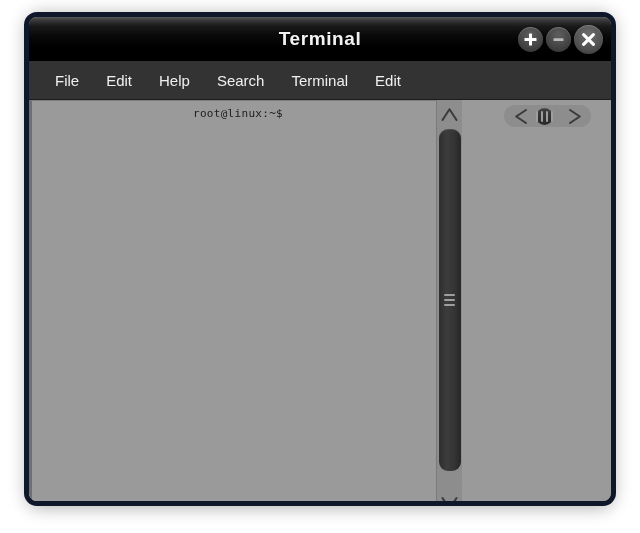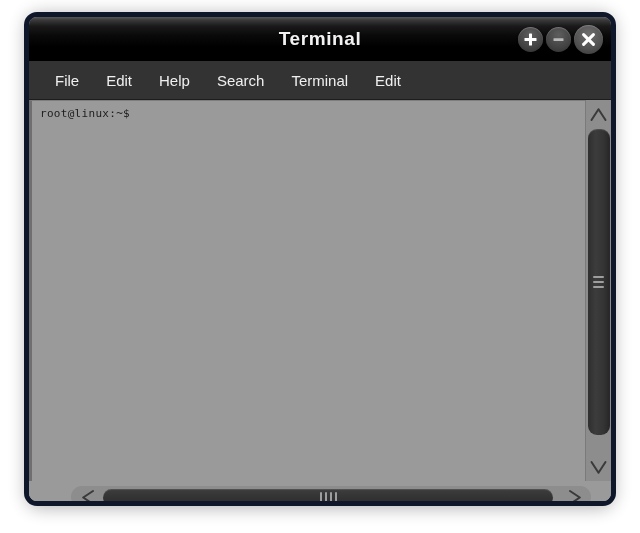--- a/index.html
+++ b/index.html
@@ -123,21 +123,22 @@
     user-select: none;
     white-space: nowrap;
   }
 
   
   .body-area {
     position: relative;
     height: 417px;
     background: #9a9a9a;
     display: flex;
-    flex-direction: column;
+    flex-direction: row;
+    text-align: center;
   }
 
   .term-row {
     display: flex;
     flex: 1;
     min-height: 0;
   }
 
   
   .terminal {

